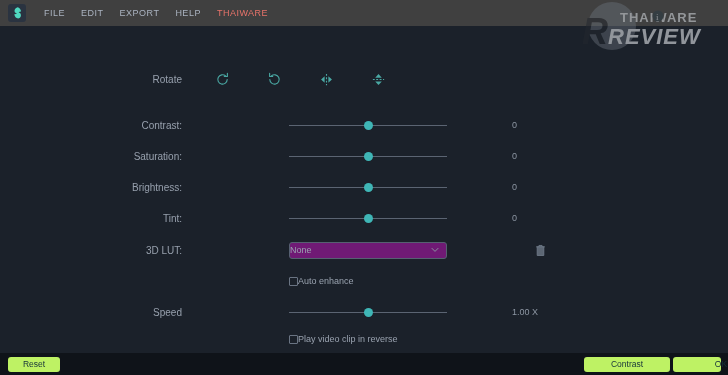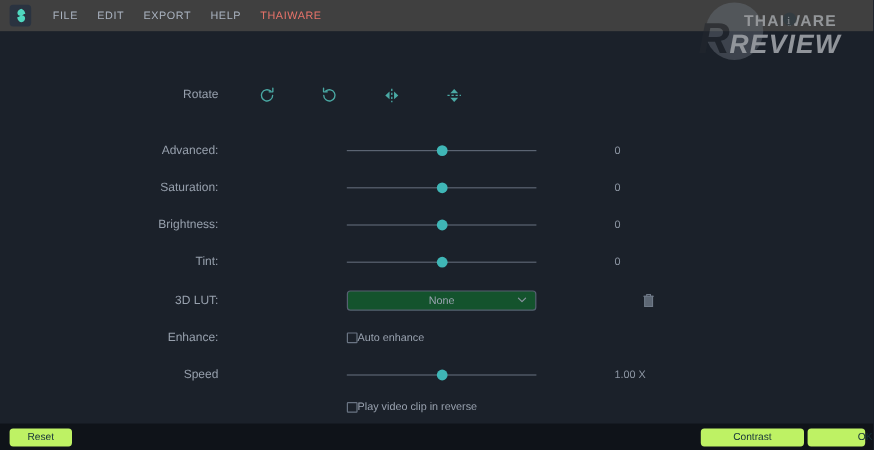--- a/index.html
+++ b/index.html
@@ -149,24 +149,24 @@
 
   
   .dropdown {
     position: relative;
     width: 158px;
     height: 17px;
     border: 1px solid #5a6personally;
     border: 1px solid #5a6personal;
     border: 1px solid #566071;
     border-radius: 3px;
-    background: #14532d;
-    display: flex;
-    align-items: center;
-    justify-content: center;
+    background: #701a75;
+    display: flex;
+    align-items: center;
+    justify-content: flex-start;
     cursor: pointer;
   }
   .dropdown .dd-text {
     color: #9aa3b0;
     font-size: 9px;
   }
   .dropdown .dd-chevron {
     position: absolute;
     right: 7px;
     top: 50%;
@@ -292,21 +292,21 @@
             <line x1="2" y1="8" x2="14" y2="8" stroke-dasharray="2 1.6"></line>
             <path d="M4.5 6 L8 2.2 L11.5 6 Z" fill="#4aa9a4" stroke="none"></path>
             <path d="M4.5 10 L8 13.8 L11.5 10 Z" fill="#4aa9a4" stroke="none"></path>
           </svg>
         </div>
 
       </div>
     </div>
 
     <div class="row" style="top:88px;">
-      <div class="row-label">Advanced:</div>
+      <div class="row-label">Contrast:</div>
       <div class="row-control">
         <div class="slider">
           <div class="track"></div>
           <div class="thumb" style="left:50%;"></div>
         </div>
       </div>
       <div class="row-value">0</div>
     </div>
 
     <div class="row" style="top:119px;">
@@ -355,21 +355,20 @@
       <div class="trash-btn">
         <svg width="11" height="13" viewBox="0 0 12 14" fill="none" stroke="#6f7a88" stroke-width="1">
           <path d="M1.2 3 L10.8 3"></path>
           <path d="M4.3 3 L4.3 1.5 L7.7 1.5 L7.7 3"></path>
           <path d="M2.4 3 L2.4 12.4 L9.6 12.4 L9.6 3 Z" fill="#5d6774" stroke="#6f7a88"></path>
         </svg>
       </div>
     </div>
 
     <div class="row" style="top:244px;">
-      <div class="row-label">Enhance:</div>
       <div class="row-control">
         <div class="checkrow">
           <div class="checkbox"></div>
           <span class="check-label">Auto enhance</span>
         </div>
       </div>
     </div>
 
     <div class="row" style="top:275px;">
       <div class="row-label">Speed</div>

